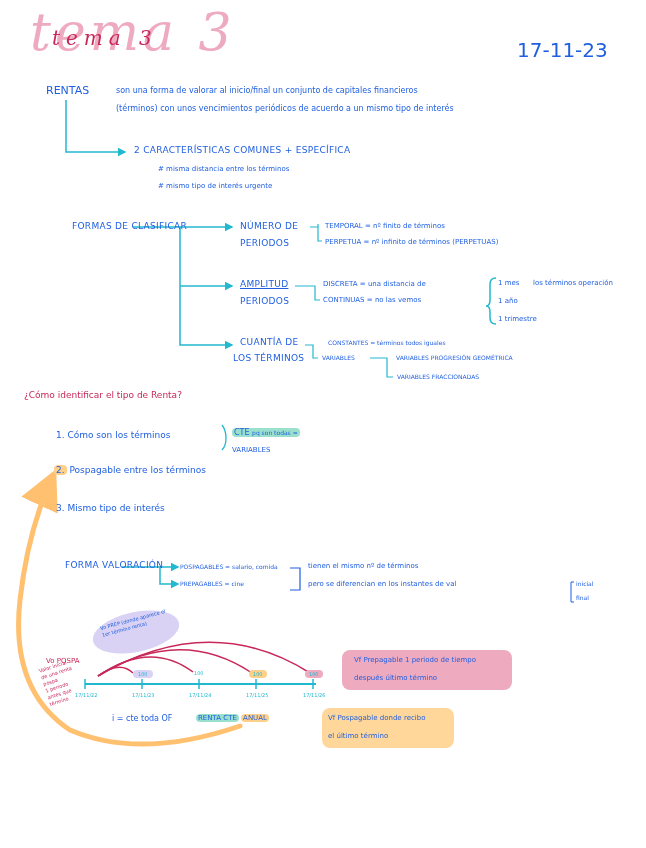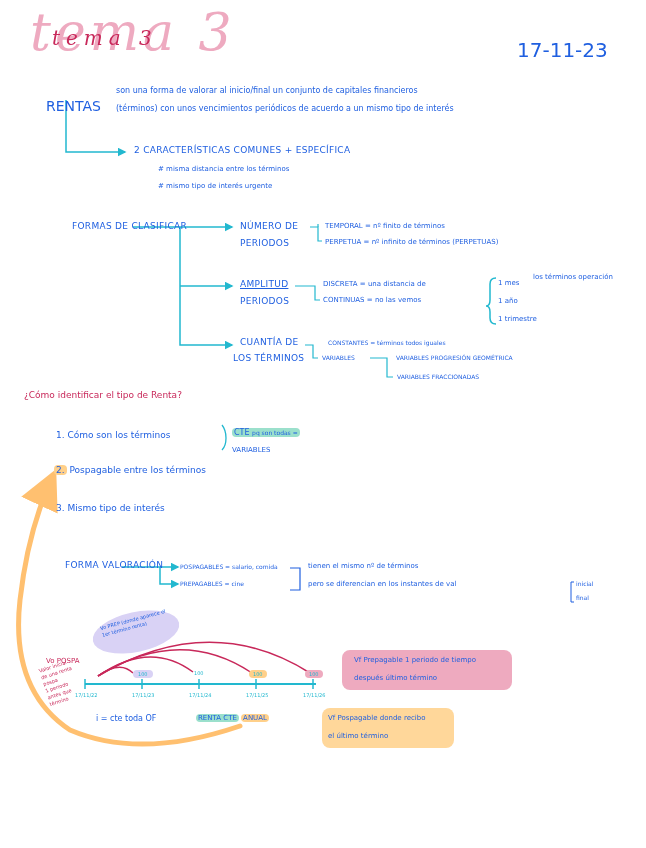--- a/index.html
+++ b/index.html
@@ -76,39 +76,39 @@
   <path d="M98 676 Q180 625 252 673" stroke="#c8285a" stroke-width="1.5" fill="none"></path>
   <path d="M98 676 Q210 610 310 673" stroke="#c8285a" stroke-width="1.5" fill="none"></path>
 </svg>
 
 <div class="title-wrap">
   <span class="title-big">tema 3</span>
   <span class="title-small">tema 3</span>
 </div>
 <div class="abs blue" style="left:517px;top:38px;font-size:20px;">17-11-23</div>
 
-<div class="abs blue" style="left:46px;top:84px;font-size:14px;margin-top:14px;">RENTAS</div>
+<div class="abs blue" style="left:46px;top:84px;font-size:11px;">RENTAS</div>
 <div class="abs blue t8" style="left:116px;top:86px;">son una forma de valorar al inicio/final un conjunto de capitales financieros</div>
 <div class="abs blue t8" style="left:116px;top:104px;">(términos) con unos vencimientos periódicos de acuerdo a un mismo tipo de interés</div>
 <div class="abs blue caps" style="left:134px;top:145px;">2 CARACTERÍSTICAS COMUNES + ESPECÍFICA</div>
 <div class="abs blue t7" style="left:158px;top:165px;"># misma distancia entre los términos</div>
 <div class="abs blue t7" style="left:158px;top:182px;"># mismo tipo de interés urgente</div>
 
 <div class="abs blue caps" style="left:28px;top:221px;padding-left:44px;">FORMAS DE CLASIFICAR</div>
 <div class="abs blue caps" style="left:240px;top:221px;">NÚMERO DE</div>
 <div class="abs blue caps" style="left:240px;top:238px;">PERIODOS</div>
 <div class="abs blue t7" style="left:325px;top:222px;">TEMPORAL = nº finito de términos</div>
 <div class="abs blue t7" style="left:325px;top:238px;">PERPETUA = nº infinito de términos (PERPETUAS)</div>
 
 <div class="abs blue caps" style="left:240px;top:279px;text-decoration:underline;">AMPLITUD</div>
 <div class="abs blue caps" style="left:240px;top:296px;">PERIODOS</div>
 <div class="abs blue t7" style="left:323px;top:280px;">DISCRETA = una distancia de</div>
 <div class="abs blue t7" style="left:323px;top:296px;">CONTINUAS = no las vemos</div>
 <div class="abs blue t7" style="left:498px;top:279px;">1 mes</div>
-<div class="abs blue t7" style="left:533px;top:273px;">los términos operación</div>
+<div class="abs blue t7" style="left:533px;top:279px;">los términos operación</div>
 <div class="abs blue t7" style="left:498px;top:297px;">1 año</div>
 <div class="abs blue t7" style="left:498px;top:315px;">1 trimestre</div>
 
 <div class="abs blue caps" style="left:240px;top:337px;">CUANTÍA DE</div>
 <div class="abs blue caps" style="left:233px;top:353px;">LOS TÉRMINOS</div>
 <div class="abs blue t6" style="left:328px;top:339px;">CONSTANTES = términos todos iguales</div>
 <div class="abs blue t6" style="left:322px;top:354px;">VARIABLES</div>
 <div class="abs blue t6" style="left:396px;top:354px;">VARIABLES PROGRESIÓN GEOMÉTRICA</div>
 <div class="abs blue t6" style="left:397px;top:373px;">VARIABLES FRACCIONADAS</div>
 
@@ -149,21 +149,21 @@
 <div class="abs cyan t5" style="left:194px;top:670px;">100</div>
 <div class="abs cyan t5" style="left:249px;top:670px;background:#ffd08a;border-radius:6px;padding:1px 4px;">100</div>
 <div class="abs cyan t5" style="left:305px;top:670px;background:#eeaabf;border-radius:6px;padding:1px 4px;">100</div>
 
 <div class="abs cyan t5" style="left:75px;top:692px;">17/11/22</div>
 <div class="abs cyan t5" style="left:132px;top:692px;">17/11/23</div>
 <div class="abs cyan t5" style="left:189px;top:692px;">17/11/24</div>
 <div class="abs cyan t5" style="left:246px;top:692px;">17/11/25</div>
 <div class="abs cyan t5" style="left:303px;top:692px;">17/11/26</div>
 
-<div class="abs blue t8" style="left:96px;top:714px;">i = cte toda OF</div>
+<div class="abs blue t8" style="left:112px;top:714px;">i = cte toda OF</div>
 <div class="abs blue t7" style="left:196px;top:714px;">
   <span class="hl-green">RENTA CTE</span>
   <span class="hl-orange">ANUAL</span>
 </div>
 
 <div class="abs hl-pinkbox" style="left:342px;top:650px;width:170px;height:40px;"></div>
 <div class="abs blue t7" style="left:354px;top:656px;">Vf Prepagable 1 periodo de tiempo</div>
 <div class="abs blue t7" style="left:354px;top:674px;">después último término</div>
 
 <div class="abs hl-orangebox" style="left:322px;top:708px;width:132px;height:40px;"></div>

